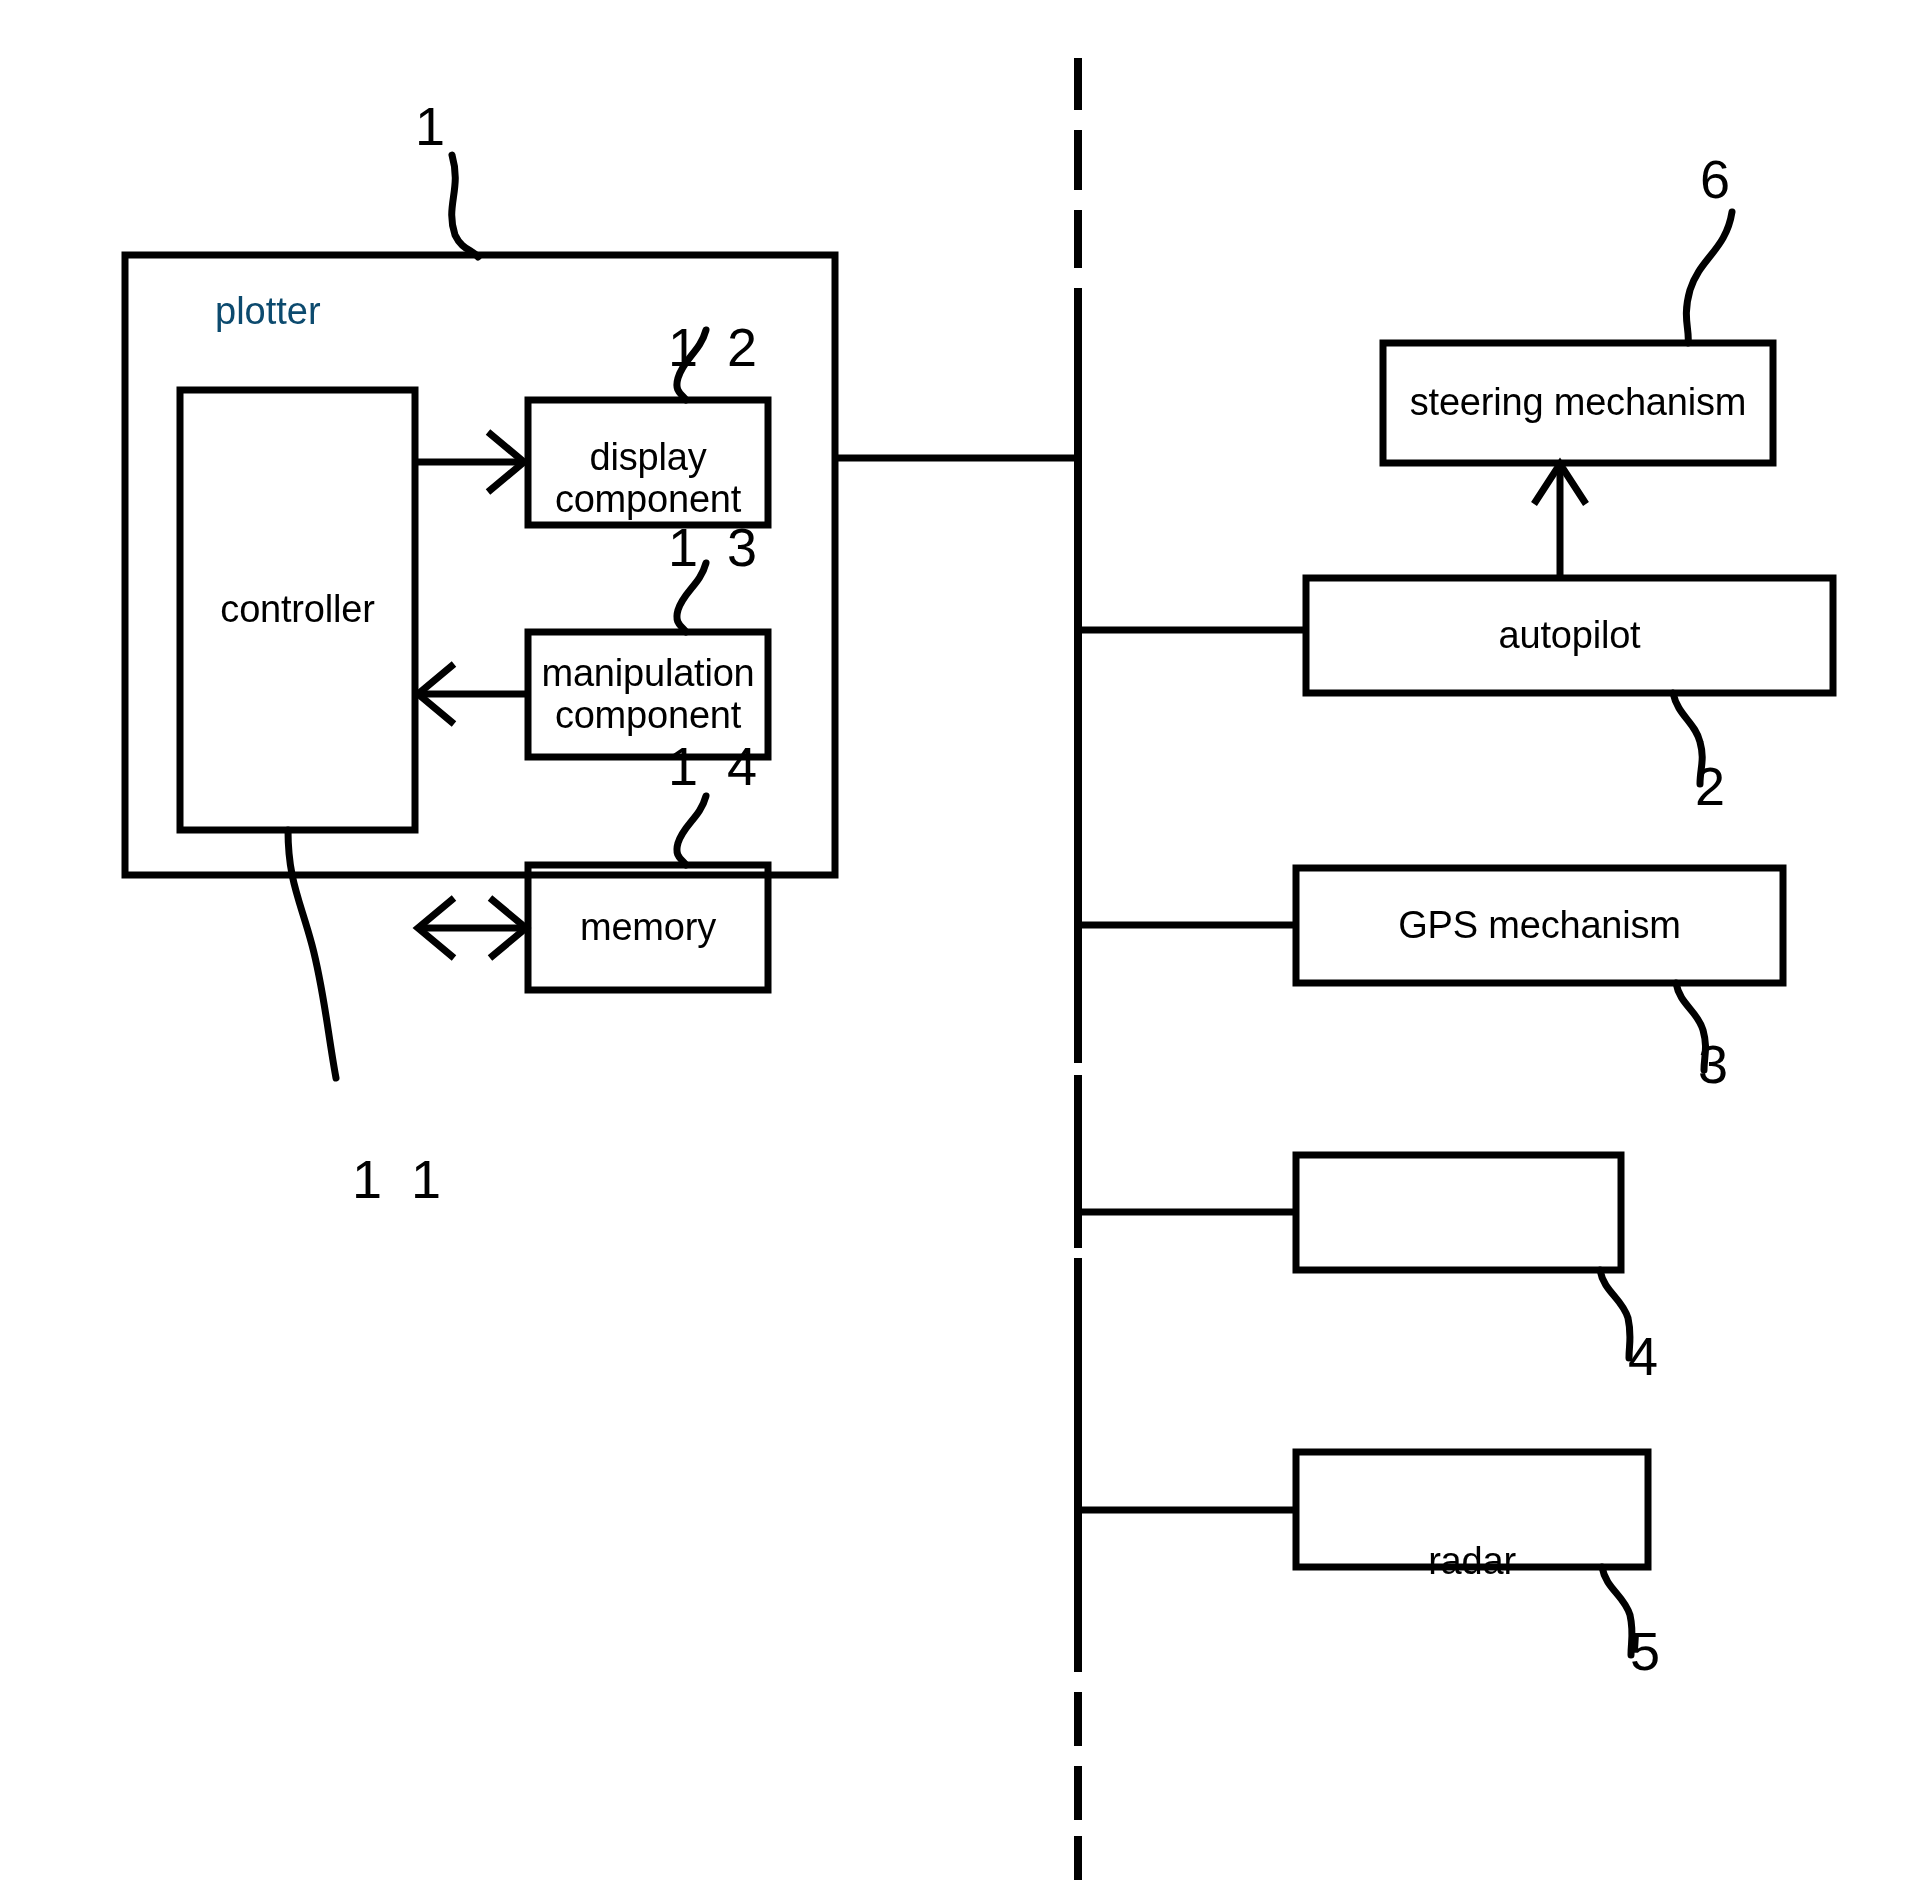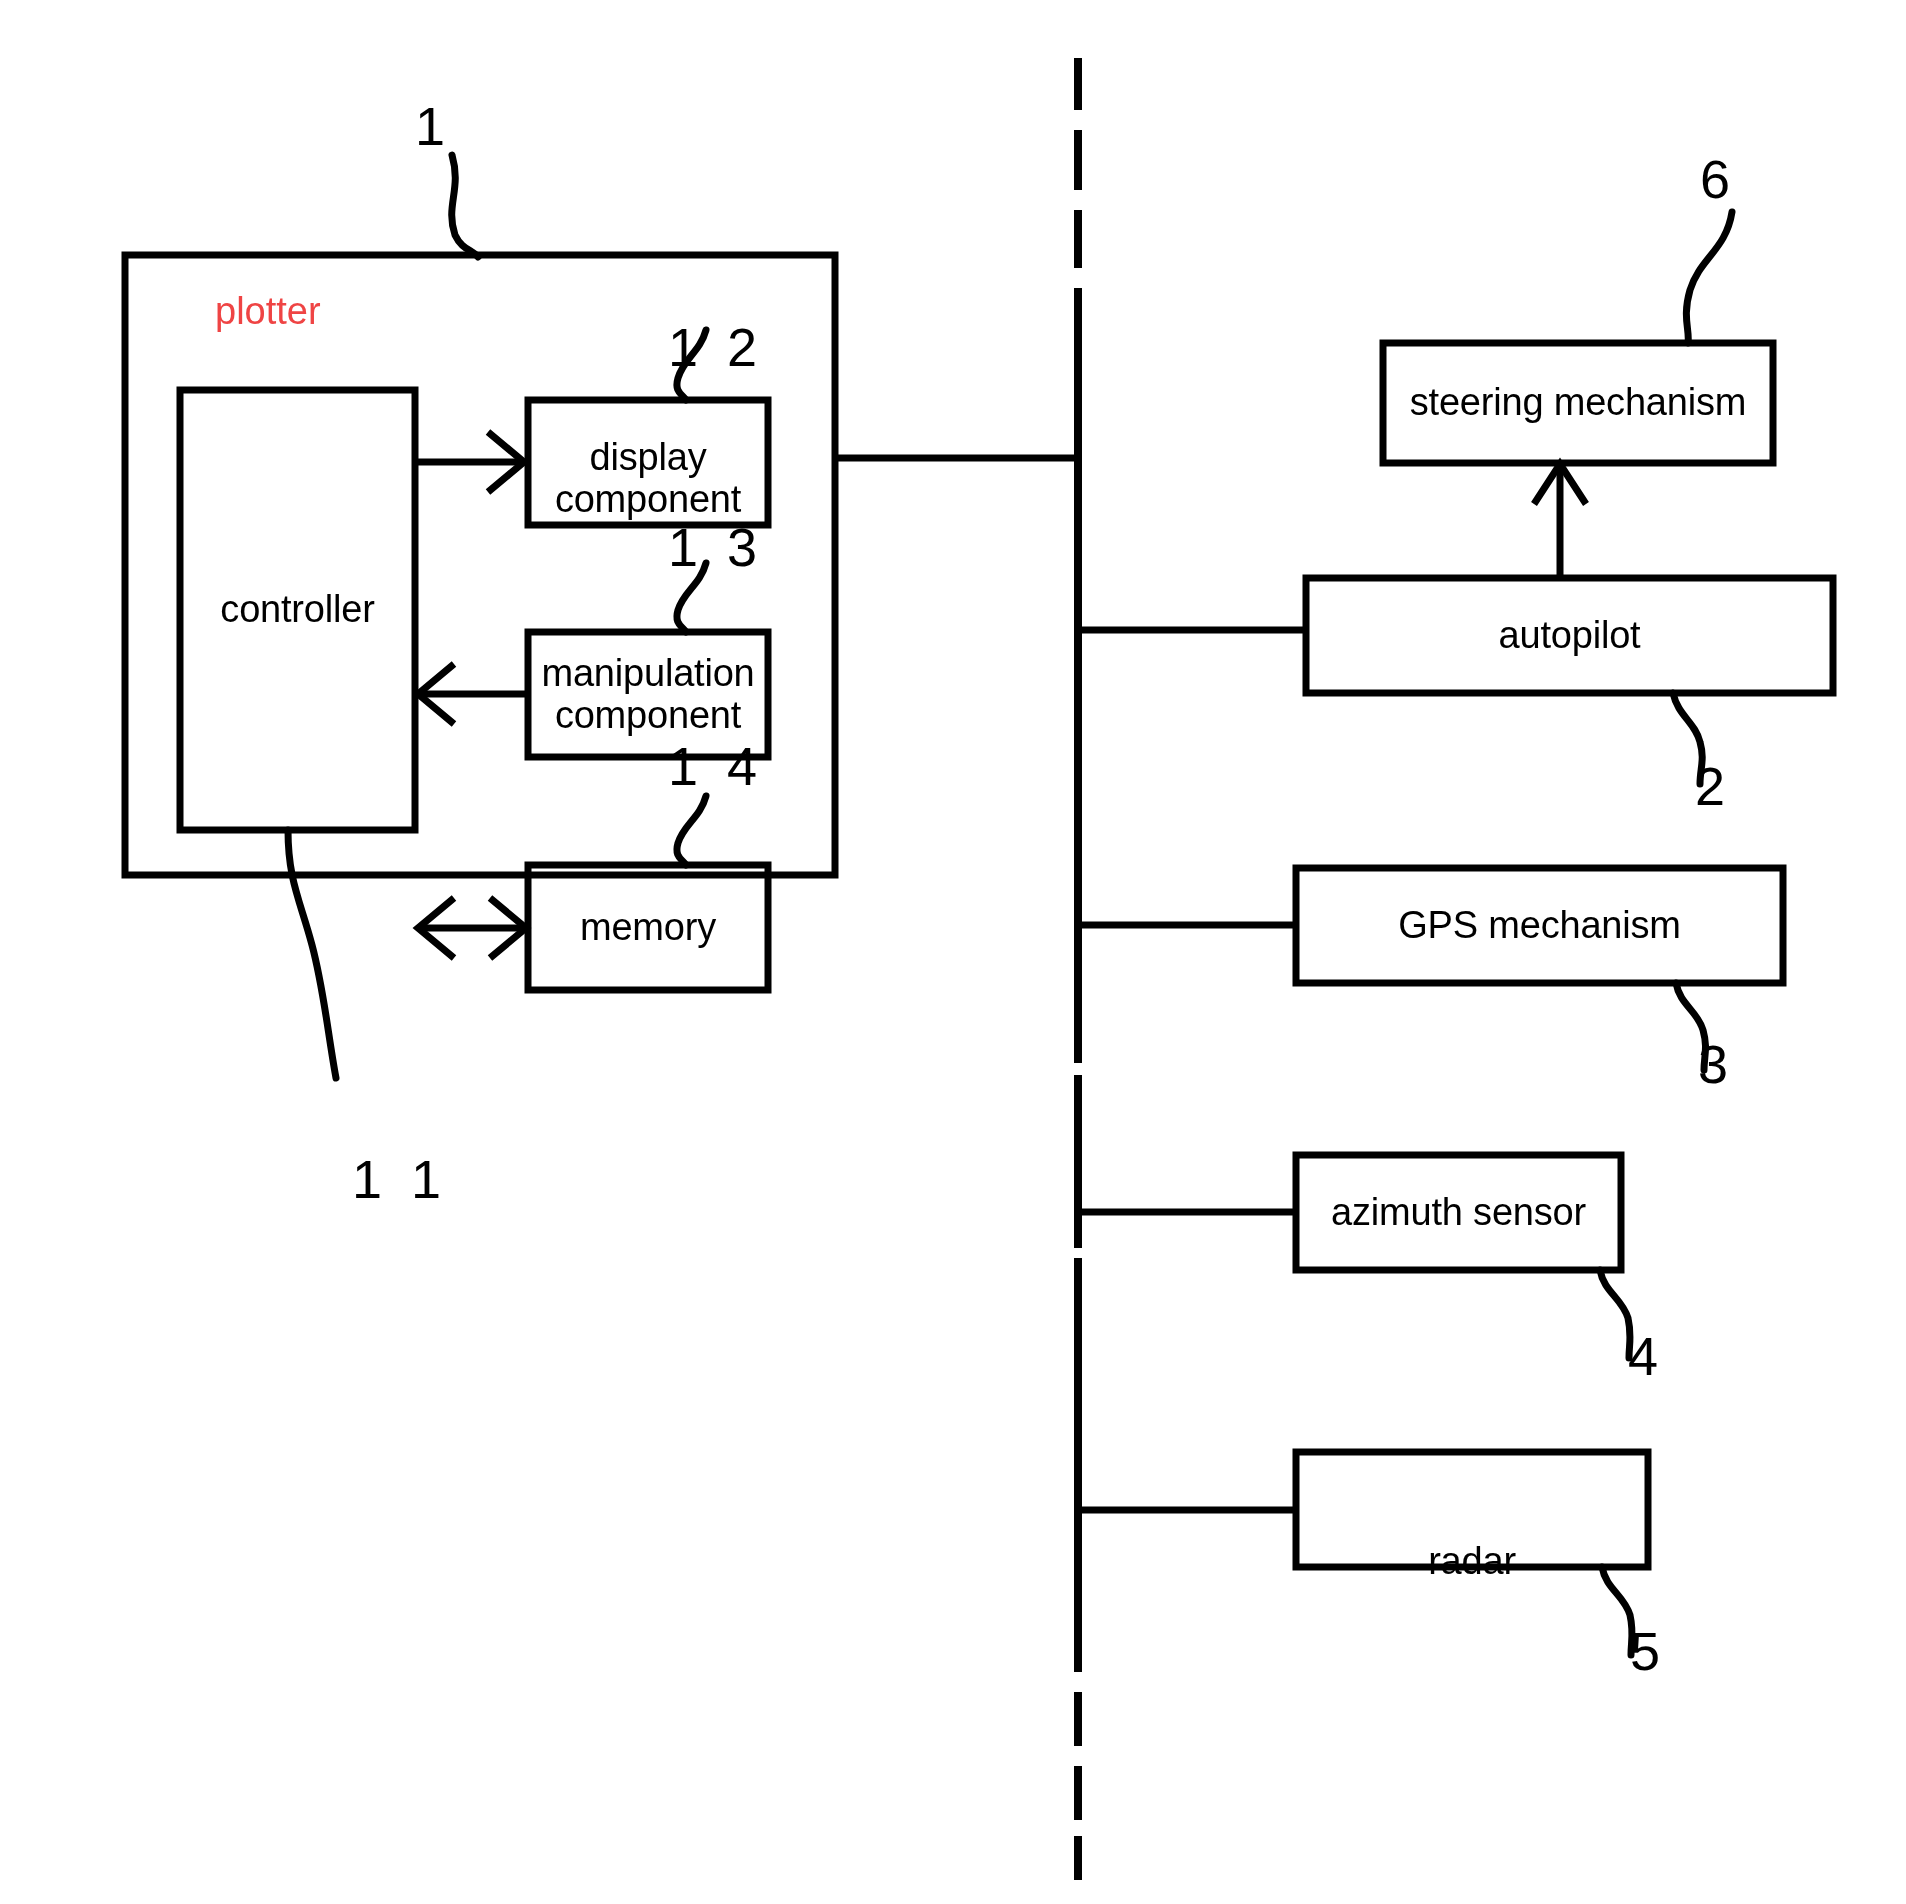--- a/index.html
+++ b/index.html
@@ -45,21 +45,21 @@
     font-family: "Liberation Sans", sans-serif;
     font-size: 54px;
     font-weight: 400;
     letter-spacing: 7px;
     color: #000;
   }
   .free-label {
     position: absolute;
     font-family: "Liberation Sans", sans-serif;
     font-size: 38px;
-    color: #ef4444;
+    color: #0c4a6e;
   }
 </style>
 </head>
 <body>
 
 <div id="diagram-root">
 
   <svg class="layer" viewBox="0 0 1906 1904">
 
     <g>
@@ -167,21 +167,20 @@
   </div>
 
   <div class="box-label" style="left:528px; top:865px; width:240px; height:125px;">memory</div>
 
   <div class="box-label" style="left:1383px; top:343px; width:390px; height:120px;">steering mechanism</div>
 
   <div class="box-label" style="left:1306px; top:578px; width:527px; height:115px;">autopilot</div>
 
   <div class="box-label" style="left:1296px; top:868px; width:487px; height:115px;">GPS mechanism</div>
 
-  <div class="box-label" style="left:1296px; top:1155px; width:325px; height:115px;">azimuth sensor</div>
 
   <div class="box-label" style="left:1296px; top:1504px; width:352px; height:115px;">radar</div>
 
   <div class="ref-num" style="left:415px;  top:95px;">1</div>
   <div class="ref-num" style="left:668px;  top:268px;margin-top:48px;">1 2</div>
   <div class="ref-num" style="left:668px;  top:516px;">1 3</div>
   <div class="ref-num" style="left:668px;  top:735px;">1 4</div>
   <div class="ref-num" style="left:352px;  top:1148px;">1 1</div>
   <div class="ref-num" style="left:1700px; top:148px;">6</div>
   <div class="ref-num" style="left:1695px; top:755px;">2</div>

